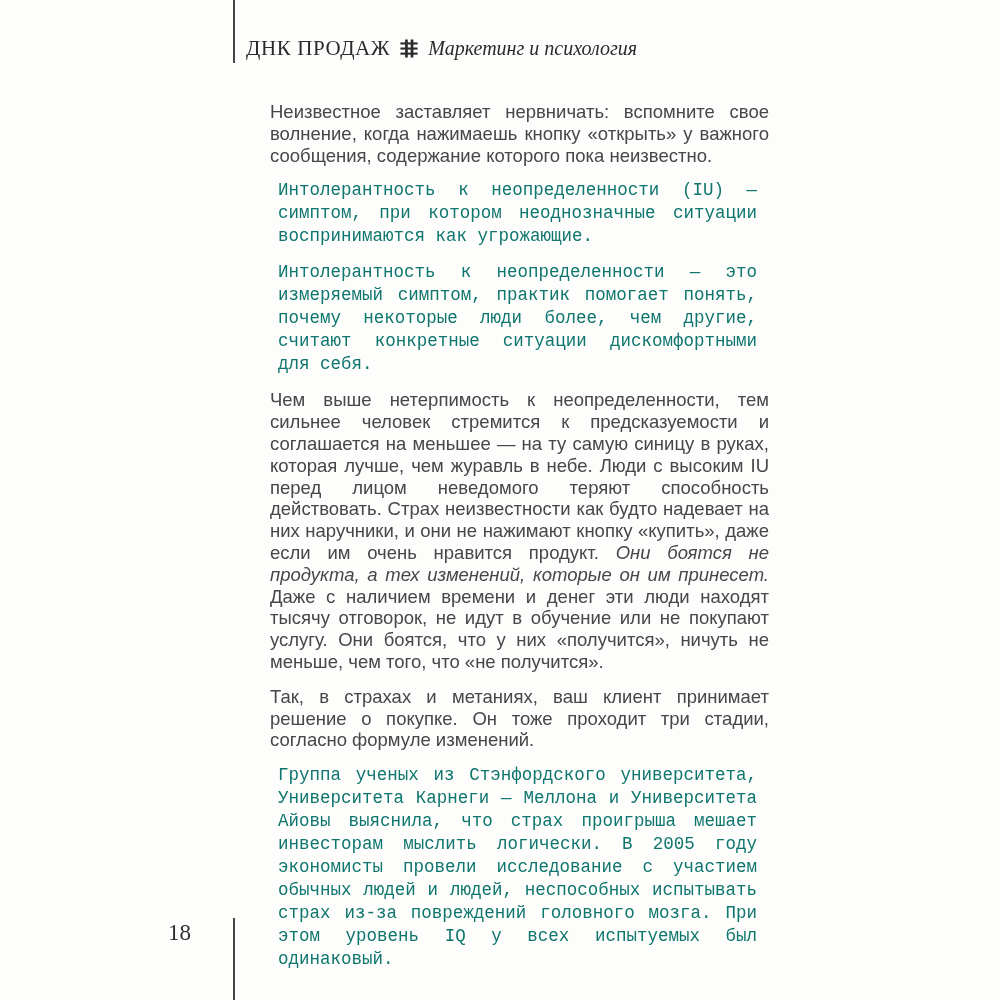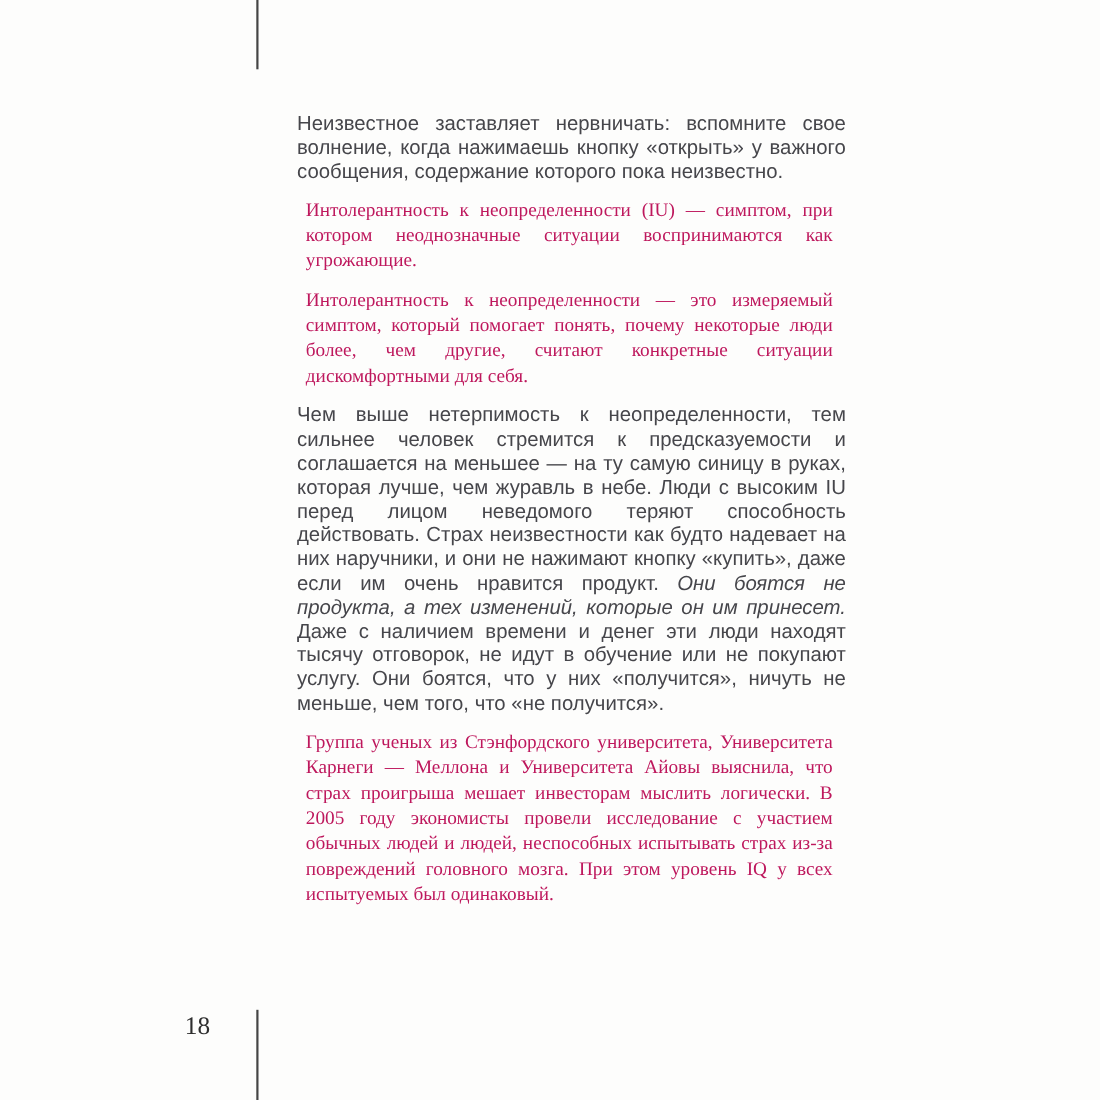--- a/index.html
+++ b/index.html
@@ -32,44 +32,58 @@
   }
   .body-para{
     margin:0 0 13px 12px;
     font-size:18.5px;line-height:21.8px;
     text-align:justify;
   }
   .body-para em{}
   .quote-para{
     margin:0 12px 13px 0;
     padding-left:20px;
-    font-family:Liberation Serif, serif;
+    font-family:Liberation Mono, monospace;
     font-size:17.5px;line-height:23px;
-    color:#be185d;
+    color:#0f766e;
     text-align:justify;
   }
   .page-number{
     position:absolute;left:168px;top:920px;width:56px;
     text-align:left;
     font-family:"Liberation Serif",serif;
     font-size:23px;color:#2e2e2e;
   }
 </style>
 </head>
 <body>
 
 <div class="page">
 
   <div class="rule rule-top"></div>
   <div class="rule rule-bottom"></div>
 
+  <header class="running-head">
+    <span class="book-title">ДНК ПРОДАЖ</span>
+    <span class="hash-icon">
+      <svg width="18" height="19" viewBox="0 0 18 19" xmlns="http://www.w3.org/2000/svg" fill="#2b2b2b">
+        <rect x="5.1" y="0.5" width="2.7" height="18"></rect>
+        <rect x="10.7" y="0.5" width="2.7" height="18"></rect>
+        <rect x="0.4" y="3.4" width="17.2" height="2.1"></rect>
+        <rect x="0.4" y="8.5" width="17.2" height="2.1"></rect>
+        <rect x="0.4" y="13.6" width="17.2" height="2.1"></rect>
+      </svg>
+    </span>
+    <span class="chapter-title">Маркетинг и психология</span>
+  </header>
 
   <main class="text-column">
     <p class="body-para">Неизвестное заставляет нервничать: вспомните свое волнение, когда нажимаешь кнопку «открыть» у важного сообщения, содержание которого пока неизвестно.</p>
     <p class="quote-para">Интолерантность к неопределенности (IU) — симптом, при котором неоднозначные ситуации воспринимаются как угрожающие.</p>
-    <p class="quote-para">Интолерантность к неопределенности — это измеряемый симптом, который помогает понять, почему некоторые люди более, чем другие, считают конкретные ситуации дискомфортными для себя.</p>
+    <p class="quote-para">Интолерантность к неопределенности — это измеряемый симптом, практик помогает понять, почему некоторые люди более, чем другие, считают конкретные ситуации дискомфортными для себя.</p>
     <p class="body-para"><span>Чем выше нетерпимость к неопределенности, тем сильнее человек стремится к предсказуемости и соглашается на меньшее — на ту самую синицу в руках, которая лучше, чем журавль в небе. Люди с высоким IU перед лицом неведомого теряют способность действовать. Страх неизвестности как будто надевает на них наручники, и они не нажимают кнопку «купить», даже если им очень нравится продукт. </span><em>Они боятся не продукта, а тех изменений, которые он им принесет.</em><span> Даже с наличием времени и денег эти люди находят тысячу отговорок, не идут в обучение или не покупают услугу. Они боятся, что у них «получится», ничуть не меньше, чем того, что «не получится».</span></p>
+    <p class="body-para">Так, в страхах и метаниях, ваш клиент принимает решение о покупке. Он тоже проходит три стадии, согласно формуле изменений.</p>
     <p class="quote-para">Группа ученых из Стэнфордского университета, Университета Карнеги — Меллона и Университета Айовы выяснила, что страх проигрыша мешает инвесторам мыслить логически. В 2005 году экономисты провели исследование с участием обычных людей и людей, неспособных испытывать страх из-за повреждений головного мозга. При этом уровень IQ у всех испытуемых был одинаковый.</p>
   </main>
 
   <div class="page-number">18</div>
 
 </div>
 
 </body></html>

